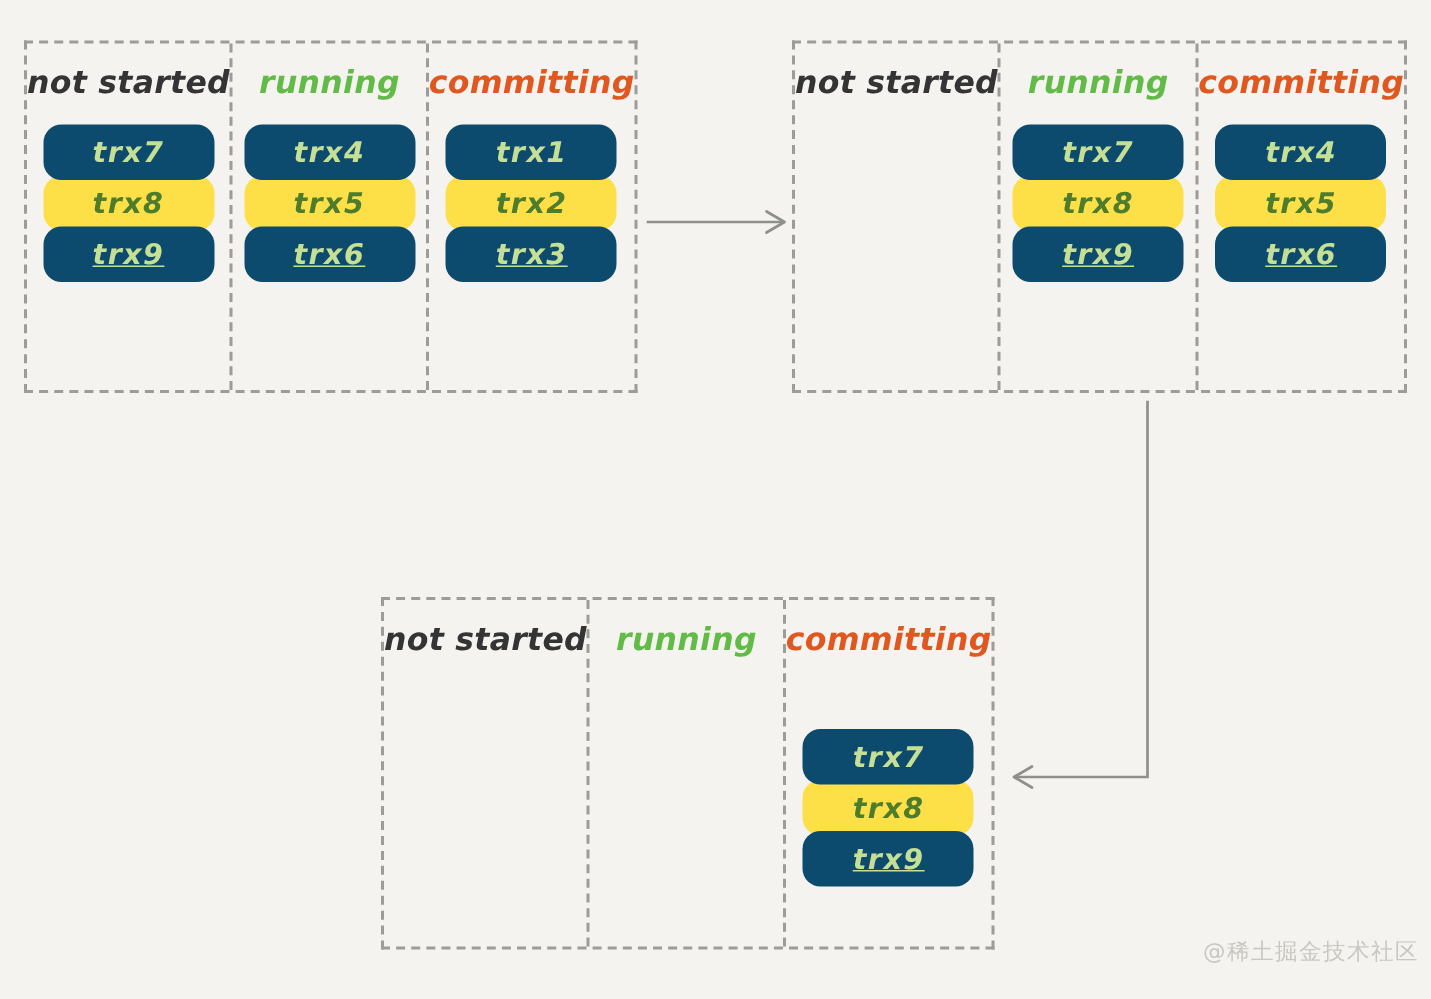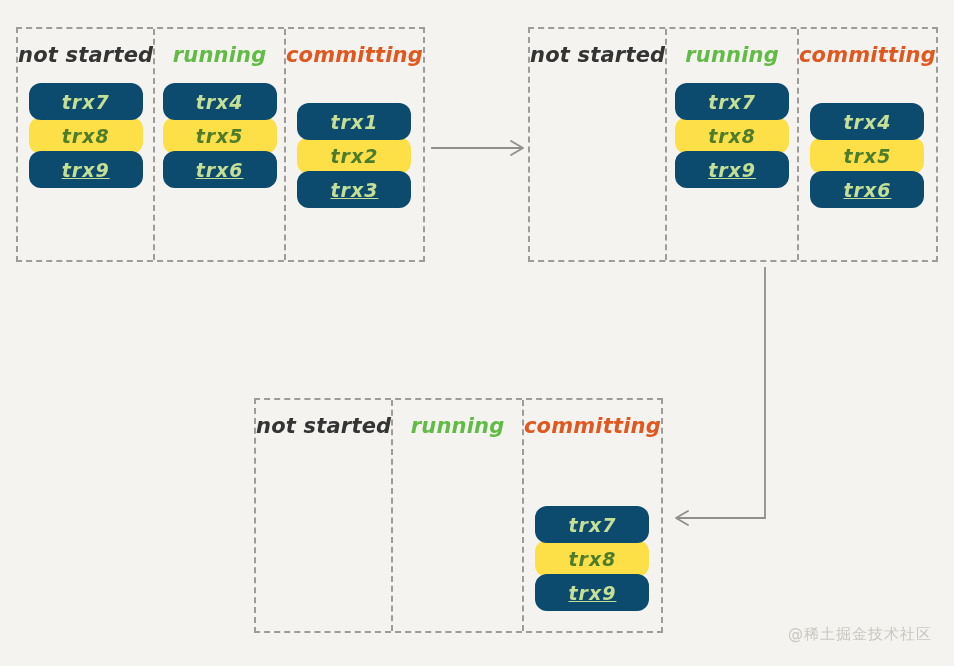--- a/index.html
+++ b/index.html
@@ -35,21 +35,20 @@
     position: relative;
     box-sizing: border-box;
     flex: 1 1 0;
     border-right: 2px dashed #9c9c99;
     display: flex;
     flex-direction: column;
     align-items: center;
   }
   .column:last-child {
     border-right: none;
-    gap: 20px;
   }
 
   .col-title {
     margin-top: 16px;
     font-family: "DejaVu Sans", sans-serif;
     font-size: 21px;
     font-weight: 700;
     font-style: italic;
     letter-spacing: 0.2px;
     white-space: nowrap;
@@ -105,21 +104,21 @@
     left: 0;
     top: 0;
     width: 954px;
     height: 666px;
     pointer-events: none;
   }
 
   
   #watermark {
     position: absolute;
-    right: 22px;
+    right: 8px;
     bottom: 22px;
     color: #c9c7c1;
     font-family: "DejaVu Sans", sans-serif;
     font-size: 15px;
     letter-spacing: 1px;
     white-space: nowrap;
     user-select: none;
   }
 </style>
 </head>

